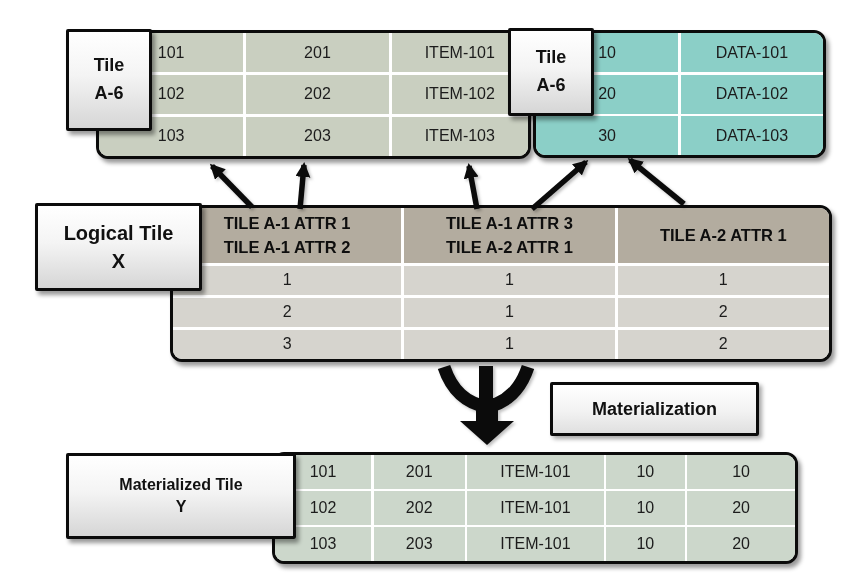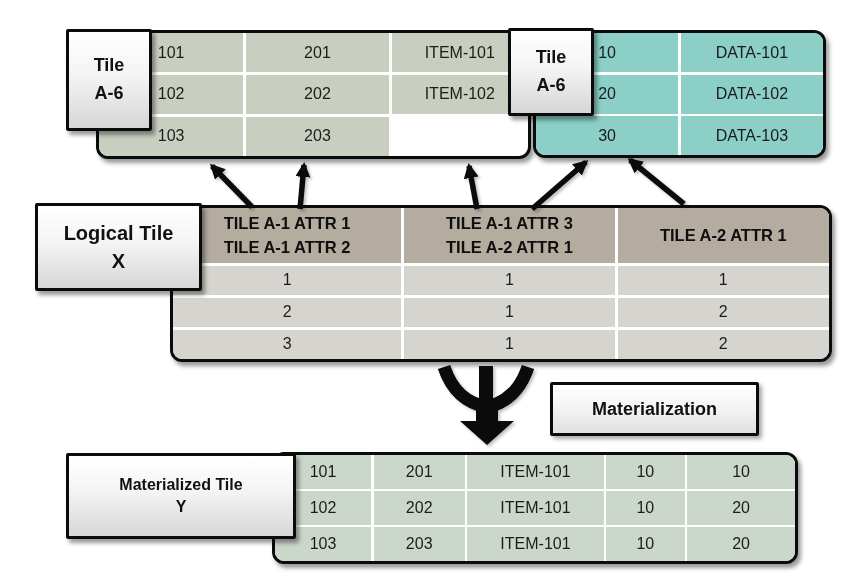--- a/index.html
+++ b/index.html
@@ -77,20 +77,21 @@
 
   <div class="tbl" id="table-a1">
     <div class="cell a1-bg">101</div>
     <div class="cell a1-bg">201</div>
     <div class="cell a1-bg">ITEM-101</div>
     <div class="cell a1-bg">102</div>
     <div class="cell a1-bg">202</div>
     <div class="cell a1-bg">ITEM-102</div>
     <div class="cell a1-bg">103</div>
     <div class="cell a1-bg">203</div>
+    <div class="cell a1-bg">ITEM-103</div>
   </div>
 
   <div class="tbl" id="table-a2">
     <div class="cell a2-bg">10</div>
     <div class="cell a2-bg">DATA-101</div>
     <div class="cell a2-bg">20</div>
     <div class="cell a2-bg">DATA-102</div>
     <div class="cell a2-bg">30</div>
     <div class="cell a2-bg">DATA-103</div>
   </div>

